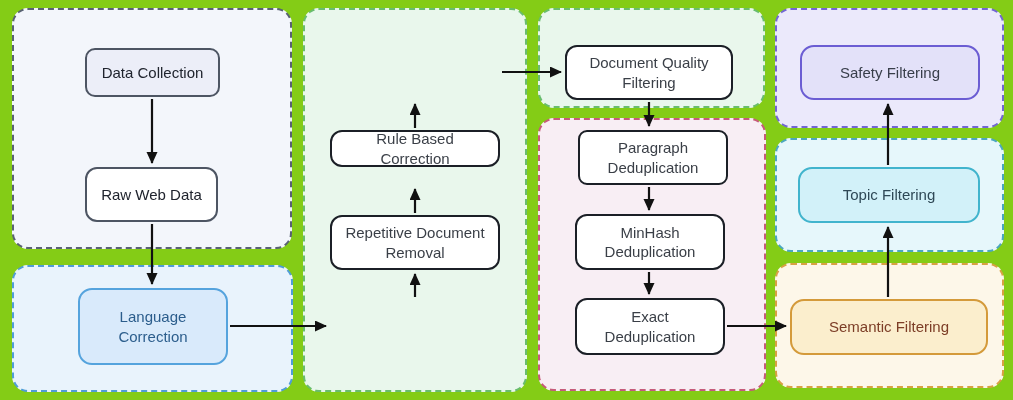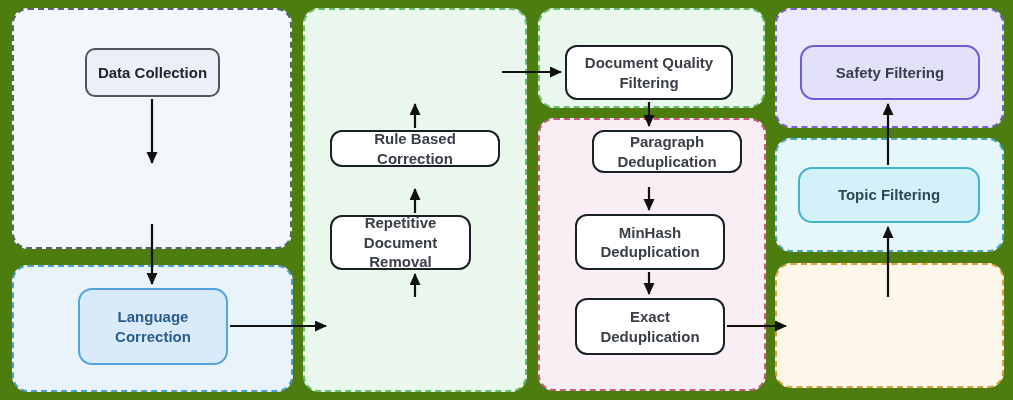--- a/index.html
+++ b/index.html
@@ -1,18 +1,18 @@
 <!DOCTYPE html>
 <html style="--g1-border: #596273; --g1-bg: #f3f6fb; --g2-border: #4f9dd7; --g2-bg: #e9f3fc; --green-border: #69bd6e; --green-bg: #e9f7ec; --pink-border: #c65b7a; --pink-bg: #f8eef4; --purple-border: #7266d4; --purple-bg: #ebe9fb; --cyan-border: #4ba7c0; --cyan-bg: #e6f7fb; --orange-border: #d8a143; --orange-bg: #fdf7e9; --node-border: #1b1f26; --node-bg: #ffffff; --node-text: #3a3f47; --dc-bg: #eceef8; --dc-border: #4d5563; --dc-text: #20242e; --lang-bg: #d9eafb; --lang-border: #55a3dd; --lang-text: #2b5d8c; --safety-bg: #e3e1f9; --safety-border: #6b5dd3; --safety-text: #383e4a; --topic-bg: #d2f1f9; --topic-border: #41b4cd; --topic-text: #2e4856; --sem-bg: #fbeecd; --sem-border: #d49a3a; --sem-text: #7c3d26; --arrow: #111111;"><head>
 <meta charset="utf-8">
 <style>
   html,body { margin:0; padding:0; background:#ffffff; }
   .canvas {
-    position:relative; width:1013px; height:400px; background:#4d7c0f;
-    font-family:"Liberation Sans", sans-serif; overflow:hidden;font-weight:bold;
+    position:relative; width:1013px; height:400px; background:#84cc16;
+    font-family:"Liberation Sans", sans-serif; overflow:hidden;
   }
   .group {
     position:absolute; box-sizing:border-box;
     border:2px dashed #999; border-radius:16px;
   }
   #g-collection { left:12px;  top:8px;   width:280px; height:241px; border-color:var(--g1-border,#596273); background:var(--g1-bg,#f3f6fb); }
   #g-language   { left:12px;  top:265px; width:281px; height:127px; border-color:var(--g2-border,#4f9dd7); background:var(--g2-bg,#e9f3fc); }
   #g-textclean  { left:303px; top:8px;   width:224px; height:384px; border-color:var(--green-border,#69bd6e); background:var(--green-bg,#e9f7ec); }
   #g-docquality { left:538px; top:8px;   width:227px; height:100px; border-color:var(--green-border,#69bd6e); background:var(--green-bg,#e9f7ec); }
   #g-dedup      { left:538px; top:118px; width:228px; height:273px; border-color:var(--pink-border,#c65b7a); background:var(--pink-bg,#f8eef4); }
@@ -27,25 +27,25 @@
     display:flex; align-items:center; justify-content:center;
     text-align:center; font-size:15px; line-height:1.3;
     white-space:pre-line; padding:2px 8px;
   }
   #n-data-collection { left:85px;  top:48px;  width:135px; height:49px;  border-radius:10px;
       background:var(--dc-bg,#eceef8); border-color:var(--dc-border,#4d5563); color:var(--dc-text,#20242e); }
   #n-raw-web-data    { left:85px;  top:167px; width:133px; height:55px; border-color:var(--dc-border,#4d5563); color:var(--dc-text,#20242e); }
   #n-language        { left:78px;  top:288px; width:150px; height:77px; border-radius:14px;
       background:var(--lang-bg,#d9eafb); border-color:var(--lang-border,#55a3dd); color:var(--lang-text,#2b5d8c); }
   #n-text-metric { left:330px; top:299px; width:170px; height:53px; }
-  #n-repetitive  { left:330px; top:215px; width:141px; height:55px; }
+  #n-repetitive  { left:330px; top:215px; width:170px; height:55px; }
   #n-rule-based  { left:330px; top:130px; width:170px; height:37px; }
   #n-perplexity  { left:330px; top:44px;  width:170px; height:56px; }
   #n-doc-quality { left:565px; top:45px;  width:168px; height:55px; }
-  #n-paragraph   { left:592px; top:130px; width:150px; height:43px; }
+  #n-paragraph   { left:578px; top:130px; width:150px; height:55px;border-radius:9px; }
   #n-minhash     { left:575px; top:214px; width:150px; height:56px; }
   #n-exact       { left:575px; top:298px; width:150px; height:57px; }
   #n-safety   { left:800px; top:45px;  width:180px; height:55px; border-radius:14px;
       background:var(--safety-bg,#e3e1f9); border-color:var(--safety-border,#6b5dd3); color:var(--safety-text,#383e4a); }
   #n-topic    { left:798px; top:167px; width:182px; height:56px; border-radius:14px;
       background:var(--topic-bg,#d2f1f9); border-color:var(--topic-border,#41b4cd); color:var(--topic-text,#2e4856); }
   #n-semantic { left:790px; top:299px; width:198px; height:56px; border-radius:14px;
       background:var(--sem-bg,#fbeecd); border-color:var(--sem-border,#d49a3a); color:var(--sem-text,#7c3d26); }
 
   svg.edges { position:absolute; left:0; top:0; width:1013px; height:400px; pointer-events:none; }
@@ -80,30 +80,32 @@
     <line class="edge" x1="502" y1="72" x2="561" y2="72" marker-end="url(#ah)"></line>
     <line class="edge" x1="649" y1="102" x2="649" y2="126" marker-end="url(#ah)"></line>
     <line class="edge" x1="649" y1="187" x2="649" y2="210" marker-end="url(#ah)"></line>
     <line class="edge" x1="649" y1="272" x2="649" y2="294" marker-end="url(#ah)"></line>
     <line class="edge" x1="727" y1="326" x2="786" y2="326" marker-end="url(#ah)"></line>
     <line class="edge" x1="888" y1="297" x2="888" y2="227" marker-end="url(#ah)"></line>
     <line class="edge" x1="888" y1="165" x2="888" y2="104" marker-end="url(#ah)"></line>
   </svg>
 
   <div class="node" id="n-data-collection">Data Collection</div>
+  <div class="node" id="n-raw-web-data">Raw Web Data</div>
   <div class="node" id="n-language">Language
 Correction</div>
   <div class="node" id="n-rule-based">Rule Based
 Correction</div>
   <div class="node" id="n-repetitive">Repetitive Document
 Removal</div>
   <div class="node" id="n-doc-quality">Document Quality
 Filtering</div>
   <div class="node" id="n-paragraph">Paragraph
 Deduplication</div>
   <div class="node" id="n-minhash">MinHash
 Deduplication</div>
   <div class="node" id="n-exact">Exact
 Deduplication</div>
   <div class="node" id="n-topic">Topic Filtering</div>
   <div class="node" id="n-safety">Safety Filtering</div>
+  <div class="node" id="n-semantic">Semantic Filtering</div>
 
 </div>
 
 </body></html>

